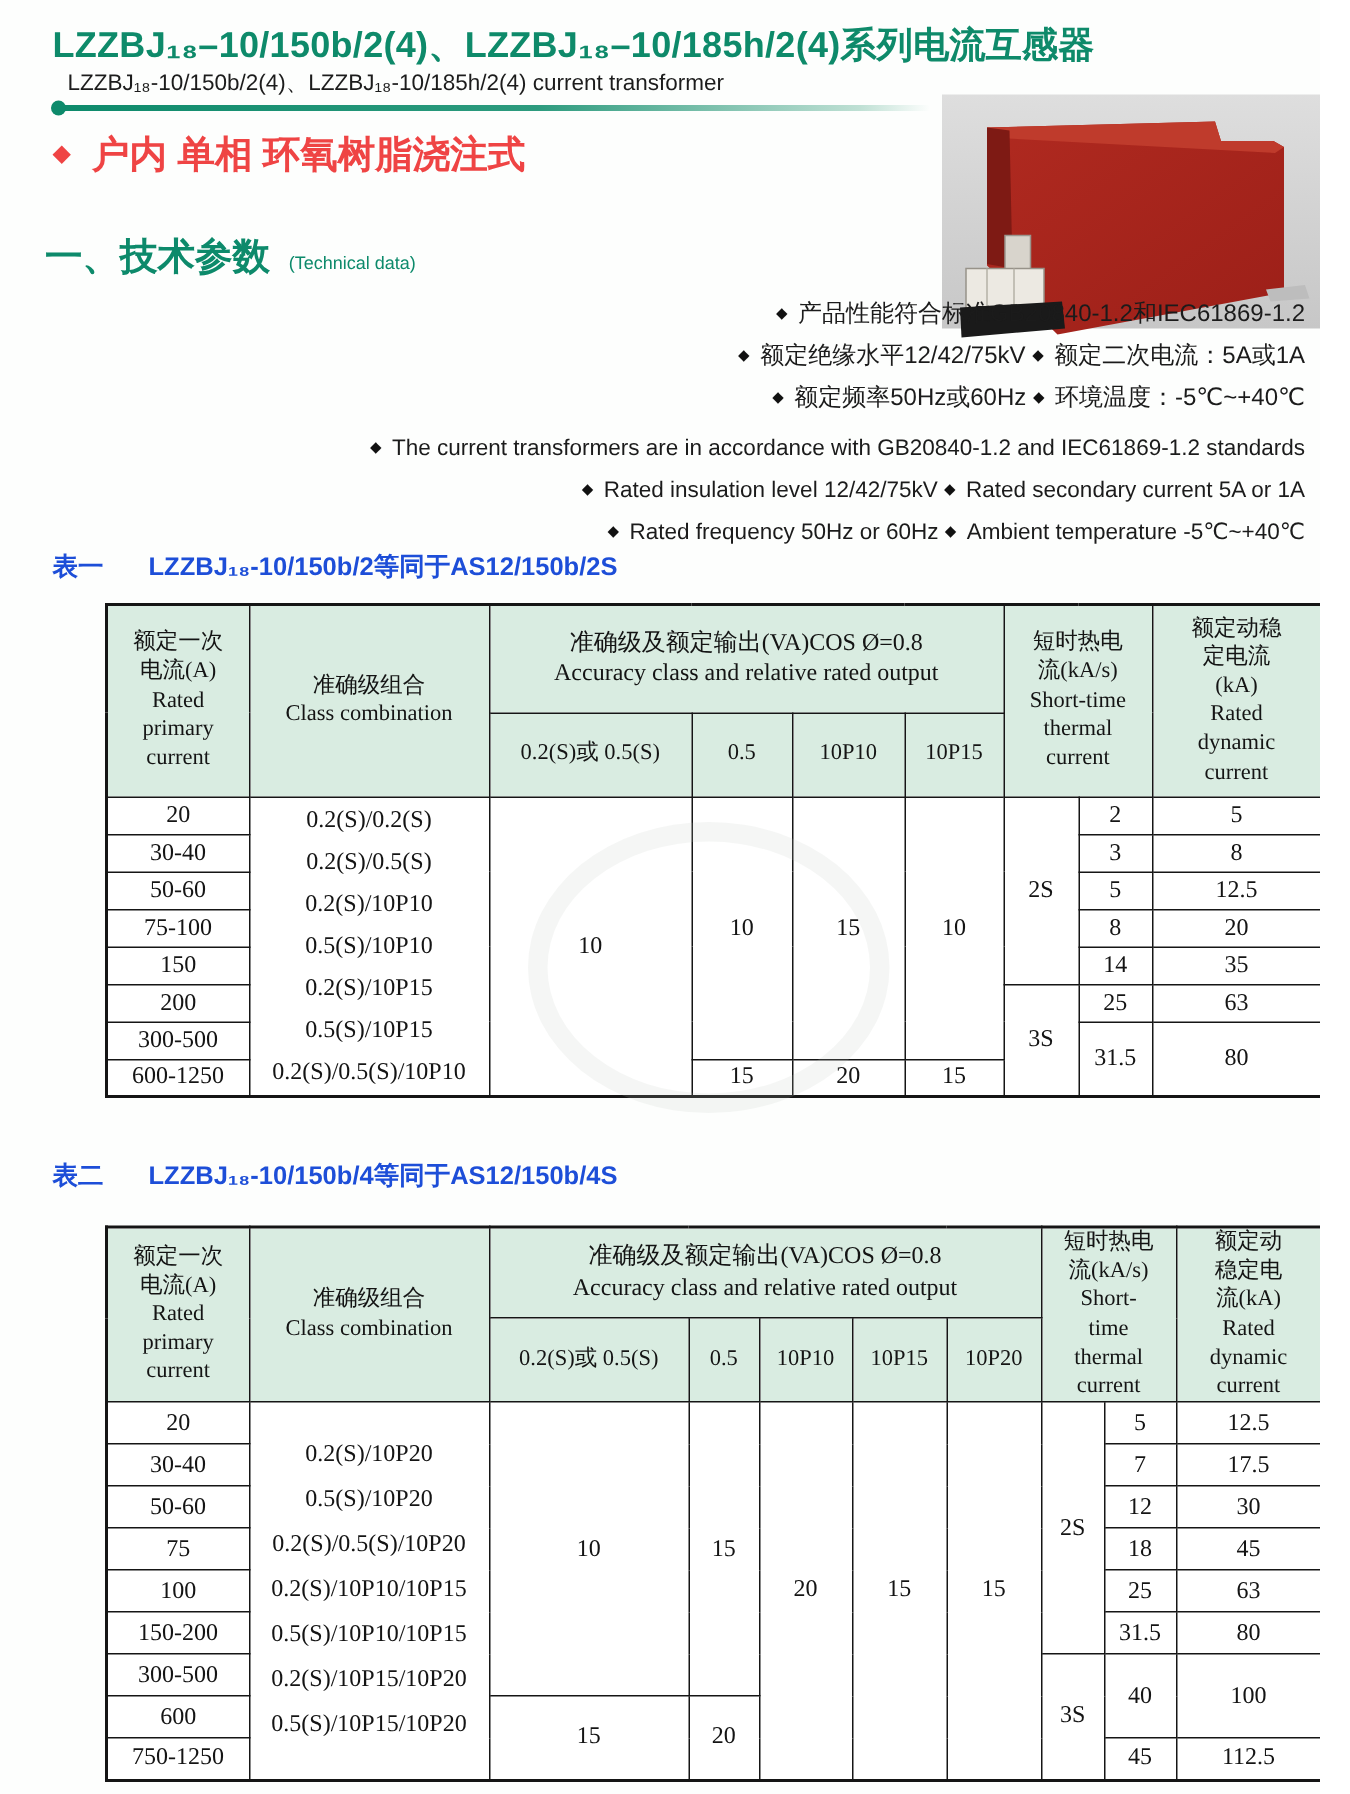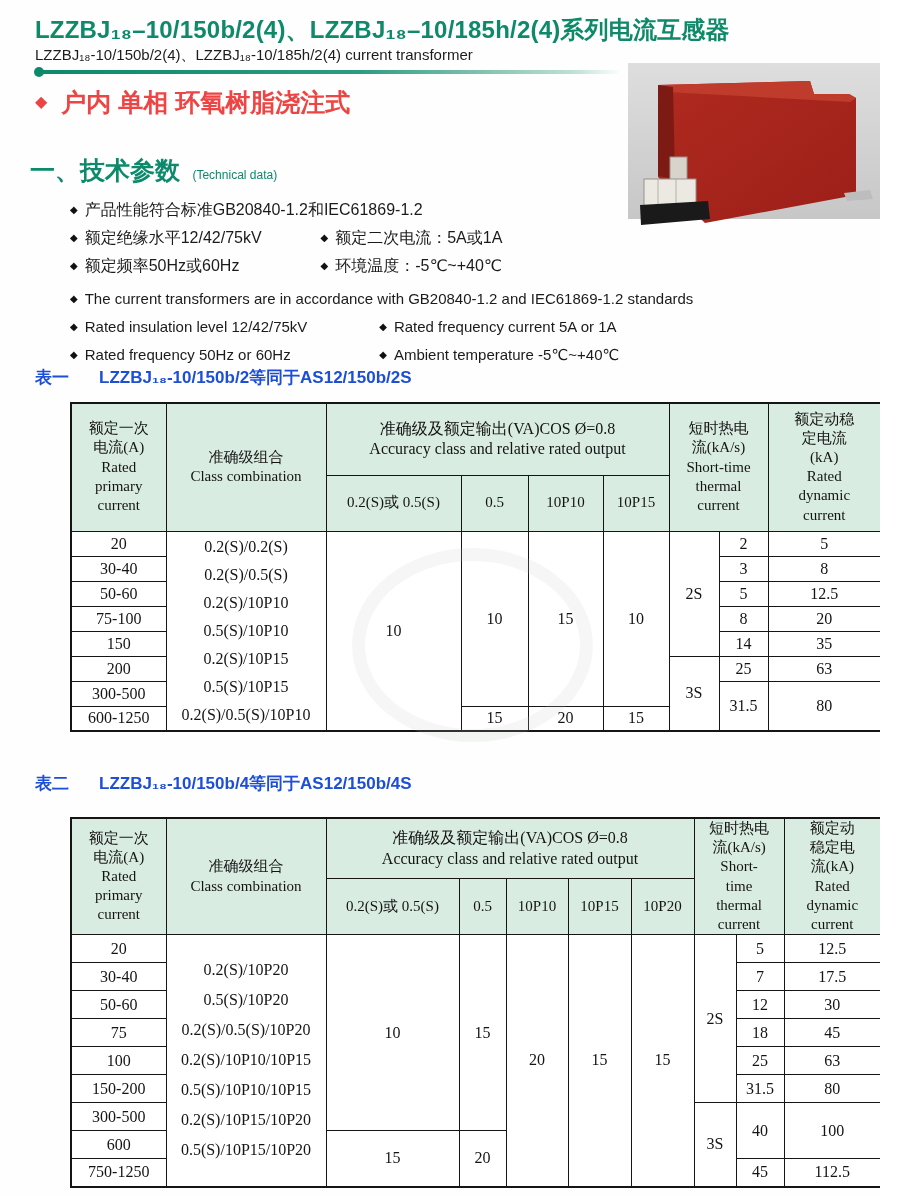--- a/index.html
+++ b/index.html
@@ -2,42 +2,42 @@
 <html><head>
 <meta charset="utf-8">
 <style>
   html,body { margin:0; padding:0; }
   body { background:#ffffff; font-family:"Liberation Sans","DejaVu Sans",sans-serif; }
   .page { position:relative; width:880px; height:1196px; background:#fdfefd; overflow:hidden; }
 
   
   .doc-title { position:absolute; left:35px; top:14px; font-size:24px; font-weight:bold;
                color:#0e8a6a; letter-spacing:0.2px; white-space:nowrap; }
-  .doc-subtitle { position:absolute; left:35px; top:46px; font-size:15px; color:#1c1c1c; white-space:nowrap; }
+  .doc-subtitle { position:absolute; left:45px; top:46px; font-size:15px; color:#1c1c1c; white-space:nowrap; }
   .title-rule { position:absolute; left:38px; top:70px; width:582px; height:4px; border-radius:2px;
                 background:linear-gradient(to right,#0d8a6b 0%,#2d9b7e 55%,#bfe0d4 92%,rgba(255,255,255,0) 100%); }
   .title-rule::before { content:""; position:absolute; left:-4px; top:-3px; width:10px; height:10px;
                         border-radius:50%; background:#0d8a6b; }
 
   
   .photo { position:absolute; left:628px; top:57px; width:270px; height:171px; }
 
   
   .feature-cn { position:absolute; left:35px; top:86px; font-size:25px; font-weight:bold; color:#ef4444; }
   .feature-cn .dia { font-size:16px; vertical-align:4px; margin-right:14px; }
   .feature-en { position:absolute; left:62px; top:120px; font-size:15px; color:#1c1c1c; }
 
   
   .section-heading { position:absolute; left:30px; top:154px; color:#0d8a6b; white-space:nowrap; }
   .section-heading .cn { font-size:25px; font-weight:bold; }
   .section-heading .en { font-size:12px; margin-left:8px; }
 
   
   .specs { position:absolute; left:70px; top:200px; width:800px; color:#1b1b1b; }
-  .srow { margin-bottom:9px; white-space:nowrap; }
+  .srow { margin-bottom:9px; white-space:nowrap;text-align:right; }
   .srow.cn { font-size:16px; line-height:19px; }
   .srow.en { font-size:15px; line-height:19px; }
   .srow .dia { font-size:10px; vertical-align:2px; margin-right:7px; color:#111; }
   .cell-l-cn { display:inline-block; width:246px; }
   .cell-l-en { display:inline-block; width:305px; }
 
   
   .tbl-heading { position:absolute; font-size:17px; font-weight:bold; color:#1d4ed8; white-space:nowrap; }
   .tbl-heading .lab { margin-right:30px; }
   #t1h { left:35px; top:366px; }
@@ -115,21 +115,21 @@
     </div>
     <div class="srow cn">
       <span class="cell-l-cn"><span class="dia">◆</span><span>额定频率50Hz或60Hz</span></span>
       <span><span class="dia">◆</span><span>环境温度：-5℃~+40℃</span></span>
     </div>
     <div class="srow en" style="margin-top:14px;">
       <span class="dia">◆</span><span>The current transformers are in accordance with GB20840-1.2 and IEC61869-1.2 standards</span>
     </div>
     <div class="srow en">
       <span class="cell-l-en"><span class="dia">◆</span><span>Rated  insulation level 12/42/75kV</span></span>
-      <span><span class="dia">◆</span><span>Rated  frequency current 5A or 1A</span></span>
+      <span><span class="dia">◆</span><span>Rated  secondary current 5A or 1A</span></span>
     </div>
     <div class="srow en">
       <span class="cell-l-en"><span class="dia">◆</span><span>Rated  frequency 50Hz or 60Hz</span></span>
       <span><span class="dia">◆</span><span>Ambient temperature  -5℃~+40℃</span></span>
     </div>
   </div>
 
   <div class="tbl-heading" id="t1h">
     <span class="lab">表一</span><span>LZZBJ₁₈-10/150b/2等同于AS12/150b/2S</span>
   </div>

